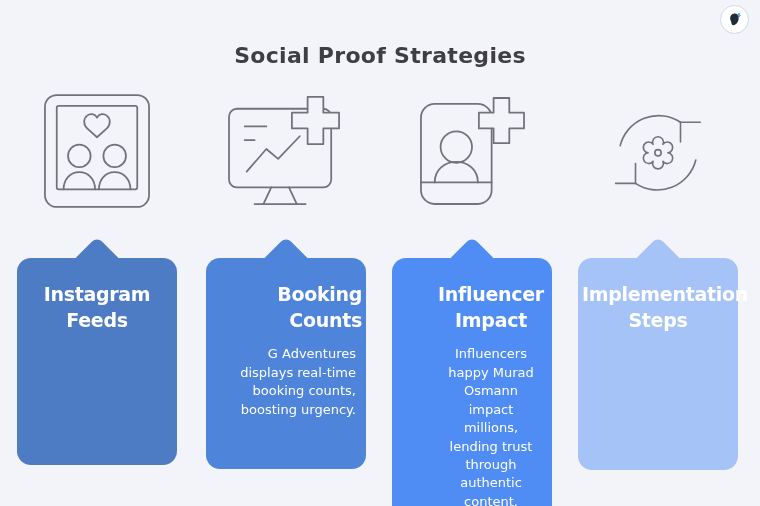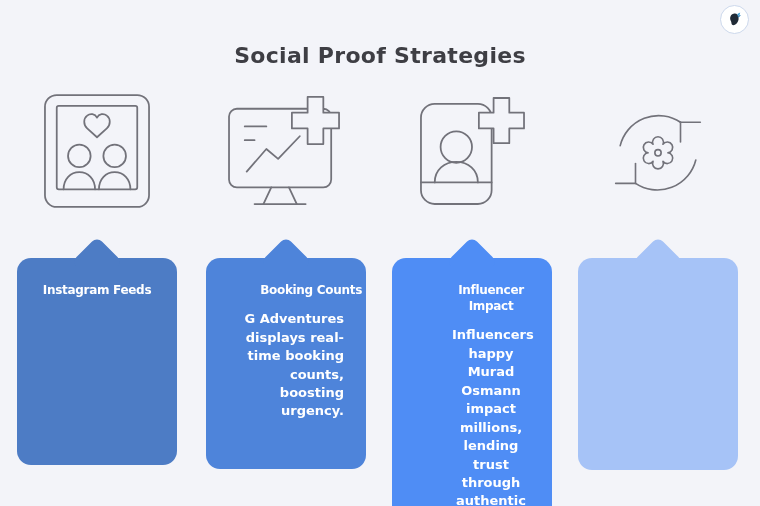--- a/index.html
+++ b/index.html
@@ -31,25 +31,25 @@
     border-radius:14px;box-sizing:border-box;
     padding:24px 10px 14px 10px;color:#ffffff;text-align:center;
   }
   .card::before{ 
     content:"";position:absolute;top:-14px;left:50%;margin-left:-18px;
     width:36px;height:36px;border-radius:7px;background:var(--card-color,#4d7cc5);
     transform:rotate(45deg);z-index:0;
   }
   .card h2{
     position:relative;z-index:1;margin:0 -6px 12px -6px;
-    font-size:12px;font-weight:700;line-height:1.35;letter-spacing:-0.3px;
+    font-size:19px;font-weight:700;line-height:1.35;letter-spacing:-0.3px;
   }
   .card p{
-    position:relative;z-index:1;margin:12px;
-    font-size:13px;line-height:1.42;font-weight:700;
+    position:relative;z-index:1;margin:0;
+    font-size:13px;line-height:1.42;font-weight:400;
   }
   .card-0{min-height:207px;} .card-1{min-height:211px;text-align:right;}
   .card-2{min-height:215px;padding-left:48px;} .card-3{min-height:212px;}
   svg{display:block;}
   .ico{stroke:#72727a;stroke-width:1.8;fill:none;
        stroke-linecap:round;stroke-linejoin:round;}
   .ico .bgfill{fill:#f3f4f9;}
 </style>
 </head>
 <body>
@@ -125,14 +125,15 @@
       <path d="M85,28 L107,28"></path>
       <path d="M85,28 L85,50"></path>
       <path d="M102,70 A44,44 0 0 1 35,96"></path>
       <path d="M35,96 L13,96"></path>
       <path d="M35,96 L35,74"></path>
       <path d="M54.5,52.5 A6,6 0 1 1 65.5,52.5 A6,6 0 1 1 71,62 A6,6 0 1 1 65.5,71.5 A6,6 0 1 1 54.5,71.5 A6,6 0 1 1 49,62 A6,6 0 1 1 54.5,52.5 Z"></path>
       <circle cx="60" cy="62" r="3.5"></circle>
     </svg>
   </div>
   <div class="card card-3" style="--card-color: #a6c3f7;">
+    <h2>Implementation Steps</h2>
   </div>
 </div>
 
 </body></html>

